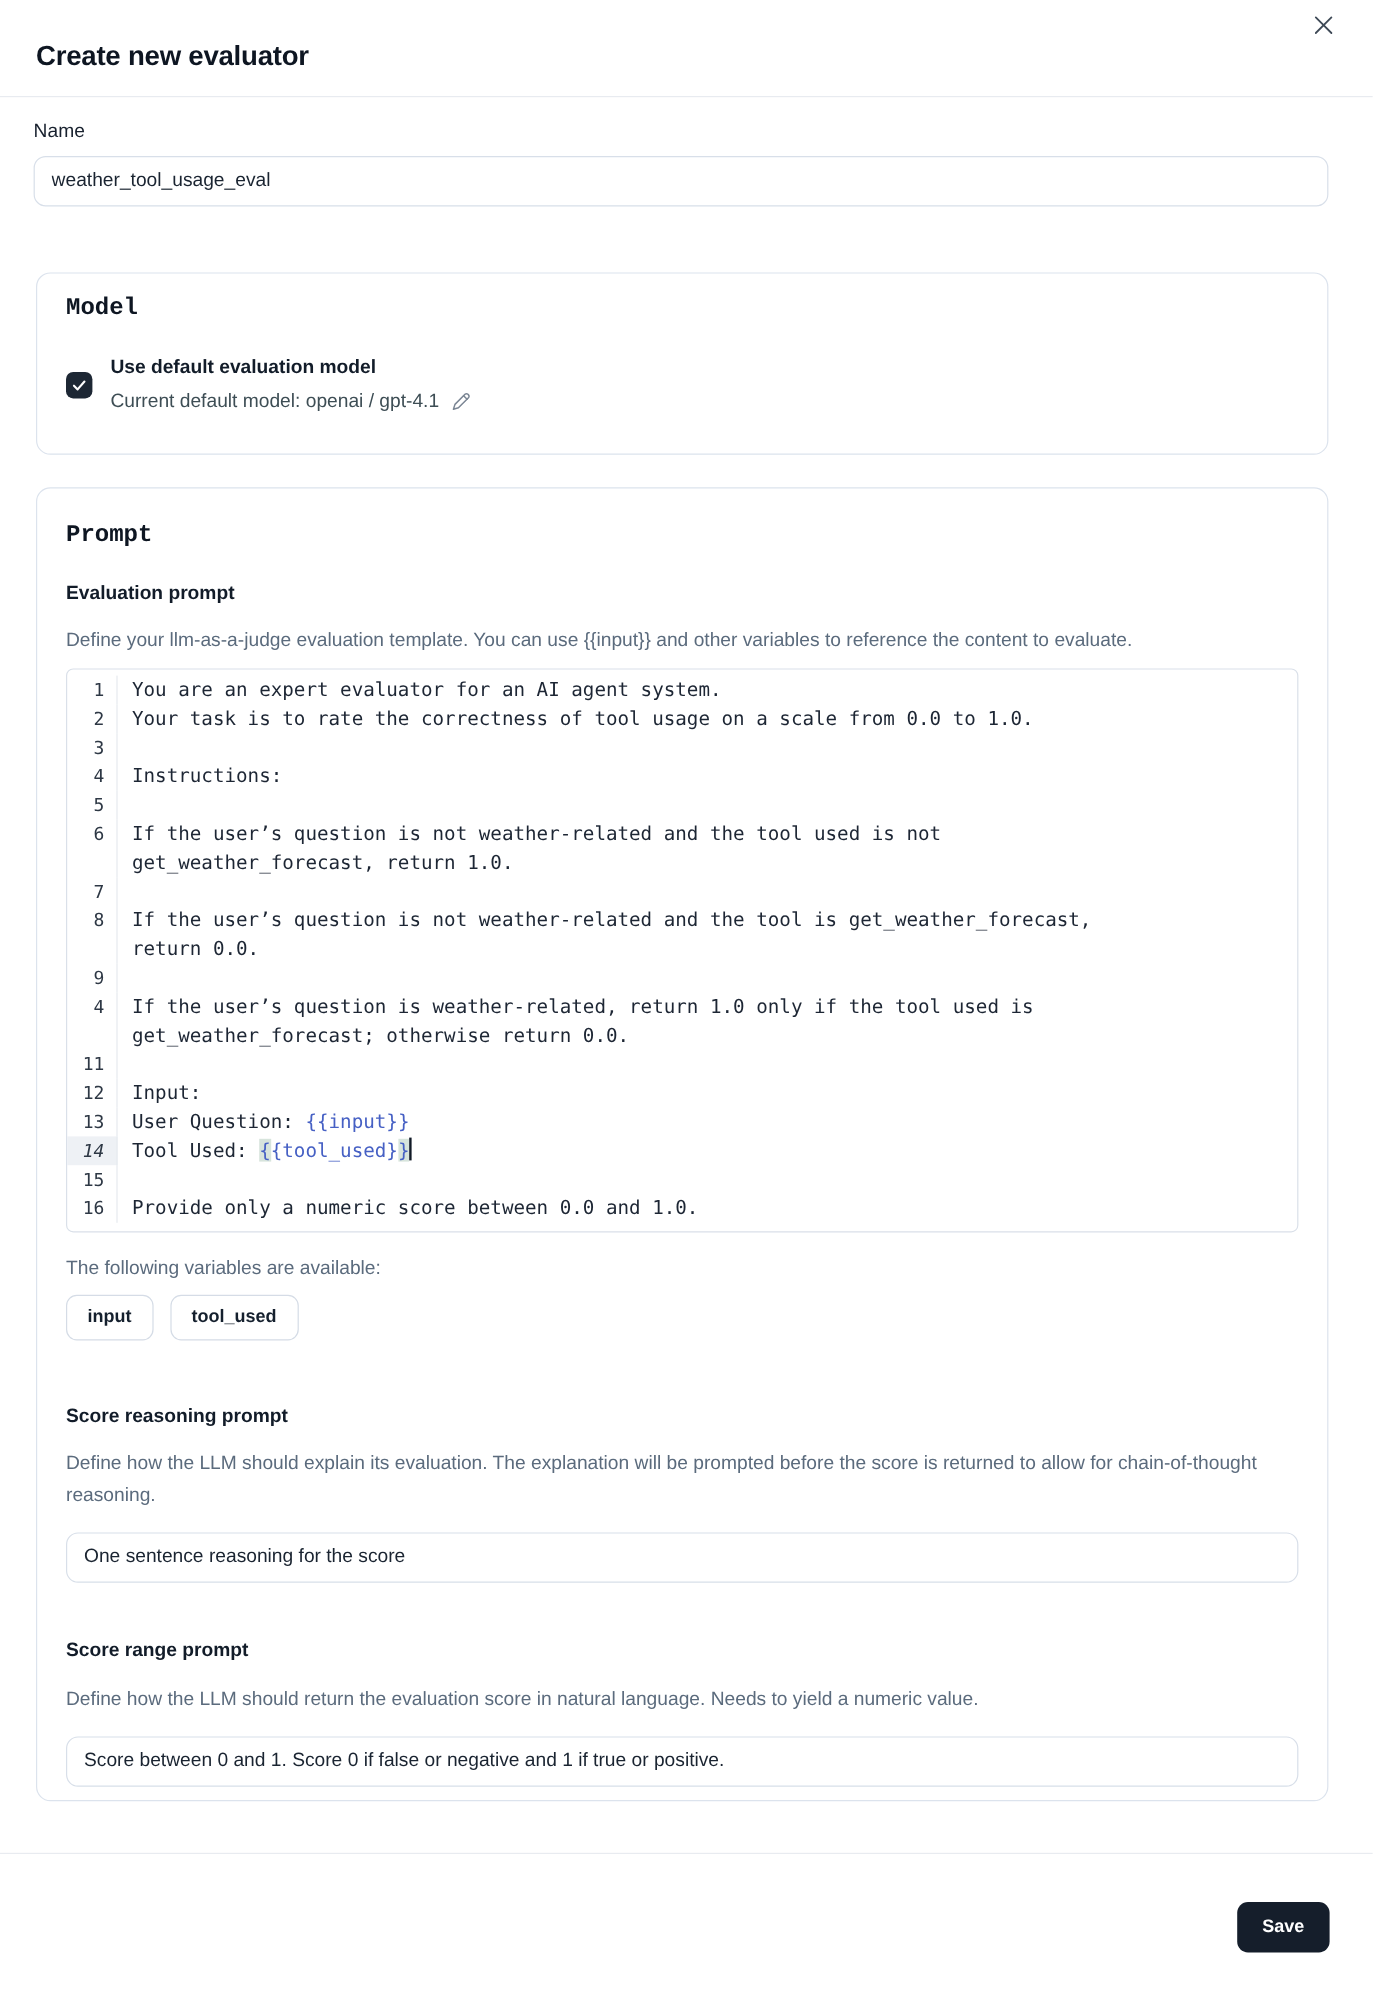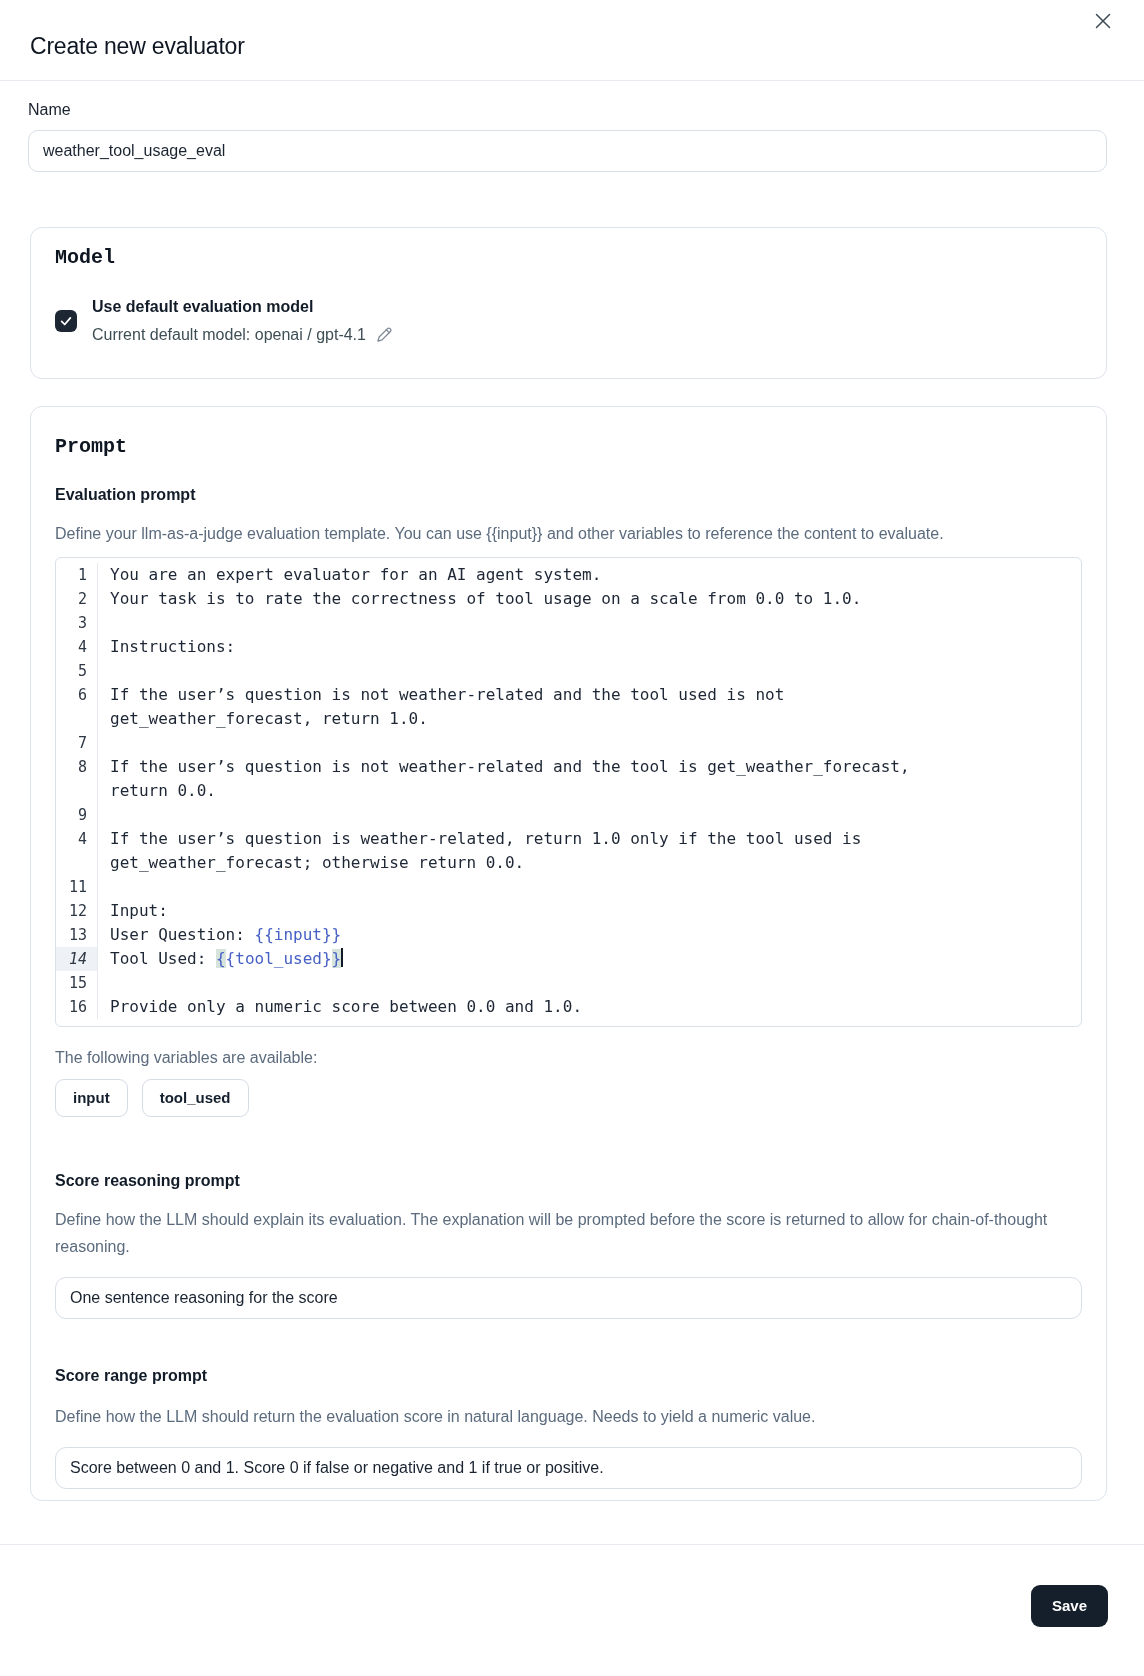--- a/index.html
+++ b/index.html
@@ -5,21 +5,21 @@
   * { box-sizing: border-box; }
   html,body { margin:0; padding:0; }
   body {
     width:1144px; height:1676px; background:#ffffff;
     font-family:"Liberation Sans", sans-serif; color:#101826;
     position:relative; overflow:hidden;
   }
 
   
   .modal-header{ height:81px; padding:33px 36px 0 30px; border-bottom:1px solid #e8ebf0; position:relative; }
-  .modal-title{ margin:0; font-size:23px; line-height:26px; font-weight:400; letter-spacing:-0.2px; color:#0e1622; }
+  .modal-title{ margin:0; font-size:23px; line-height:26px; font-weight:700; letter-spacing:-0.2px; color:#0e1622; }
   .close-btn{ position:absolute; top:4px; right:24px; background:none; border:none; padding:6px; cursor:pointer; line-height:0; }
 
   
   .modal-body{ padding:0 37px 0 28px; }
   .name-label{ display:block; margin-top:20px; font-size:16px; line-height:18px; font-weight:500; color:#18212e; }
   .text-input{
     display:block; margin-top:11px; width:100%; height:42px;
     border:1px solid #d8dfe9; border-radius:10px; padding:0 14px;
     font-family:"Liberation Sans", sans-serif; font-size:16px; color:#1a2431;
     outline:none; background:#fff;
@@ -64,21 +64,21 @@
   .vars-label{ margin-top:21px; line-height:20px; }
   .chips{ margin-top:11px; display:flex; gap:14px; }
   .chip{
     background:#fff; border:1px solid #d5dce6; border-radius:9px;
     padding:9px 17px; font-family:"Liberation Sans", sans-serif;
     font-size:15px; line-height:18px; font-weight:700; color:#15202e; cursor:pointer;
   }
 
   .sr-label{ margin-top:55px; }
   .sr-desc{ margin-top:16px; }
-  .field-input{ margin-top:17px;border-radius:11px; }
+  .field-input{ margin-top:17px; }
   .rg-label{ margin-top:48px; }
   .rg-desc{ margin-top:18px; }
 
   
   .modal-footer{ margin-top:43px; border-top:1px solid #e8ebf0; padding:40px 36px 0; text-align:right; }
   .save-btn{
     background:#151e2b; color:#ffffff; border:none; border-radius:9px;
     padding:12px 21px; font-family:"Liberation Sans", sans-serif;
     font-size:15px; line-height:18px; font-weight:700; cursor:pointer;
   }

